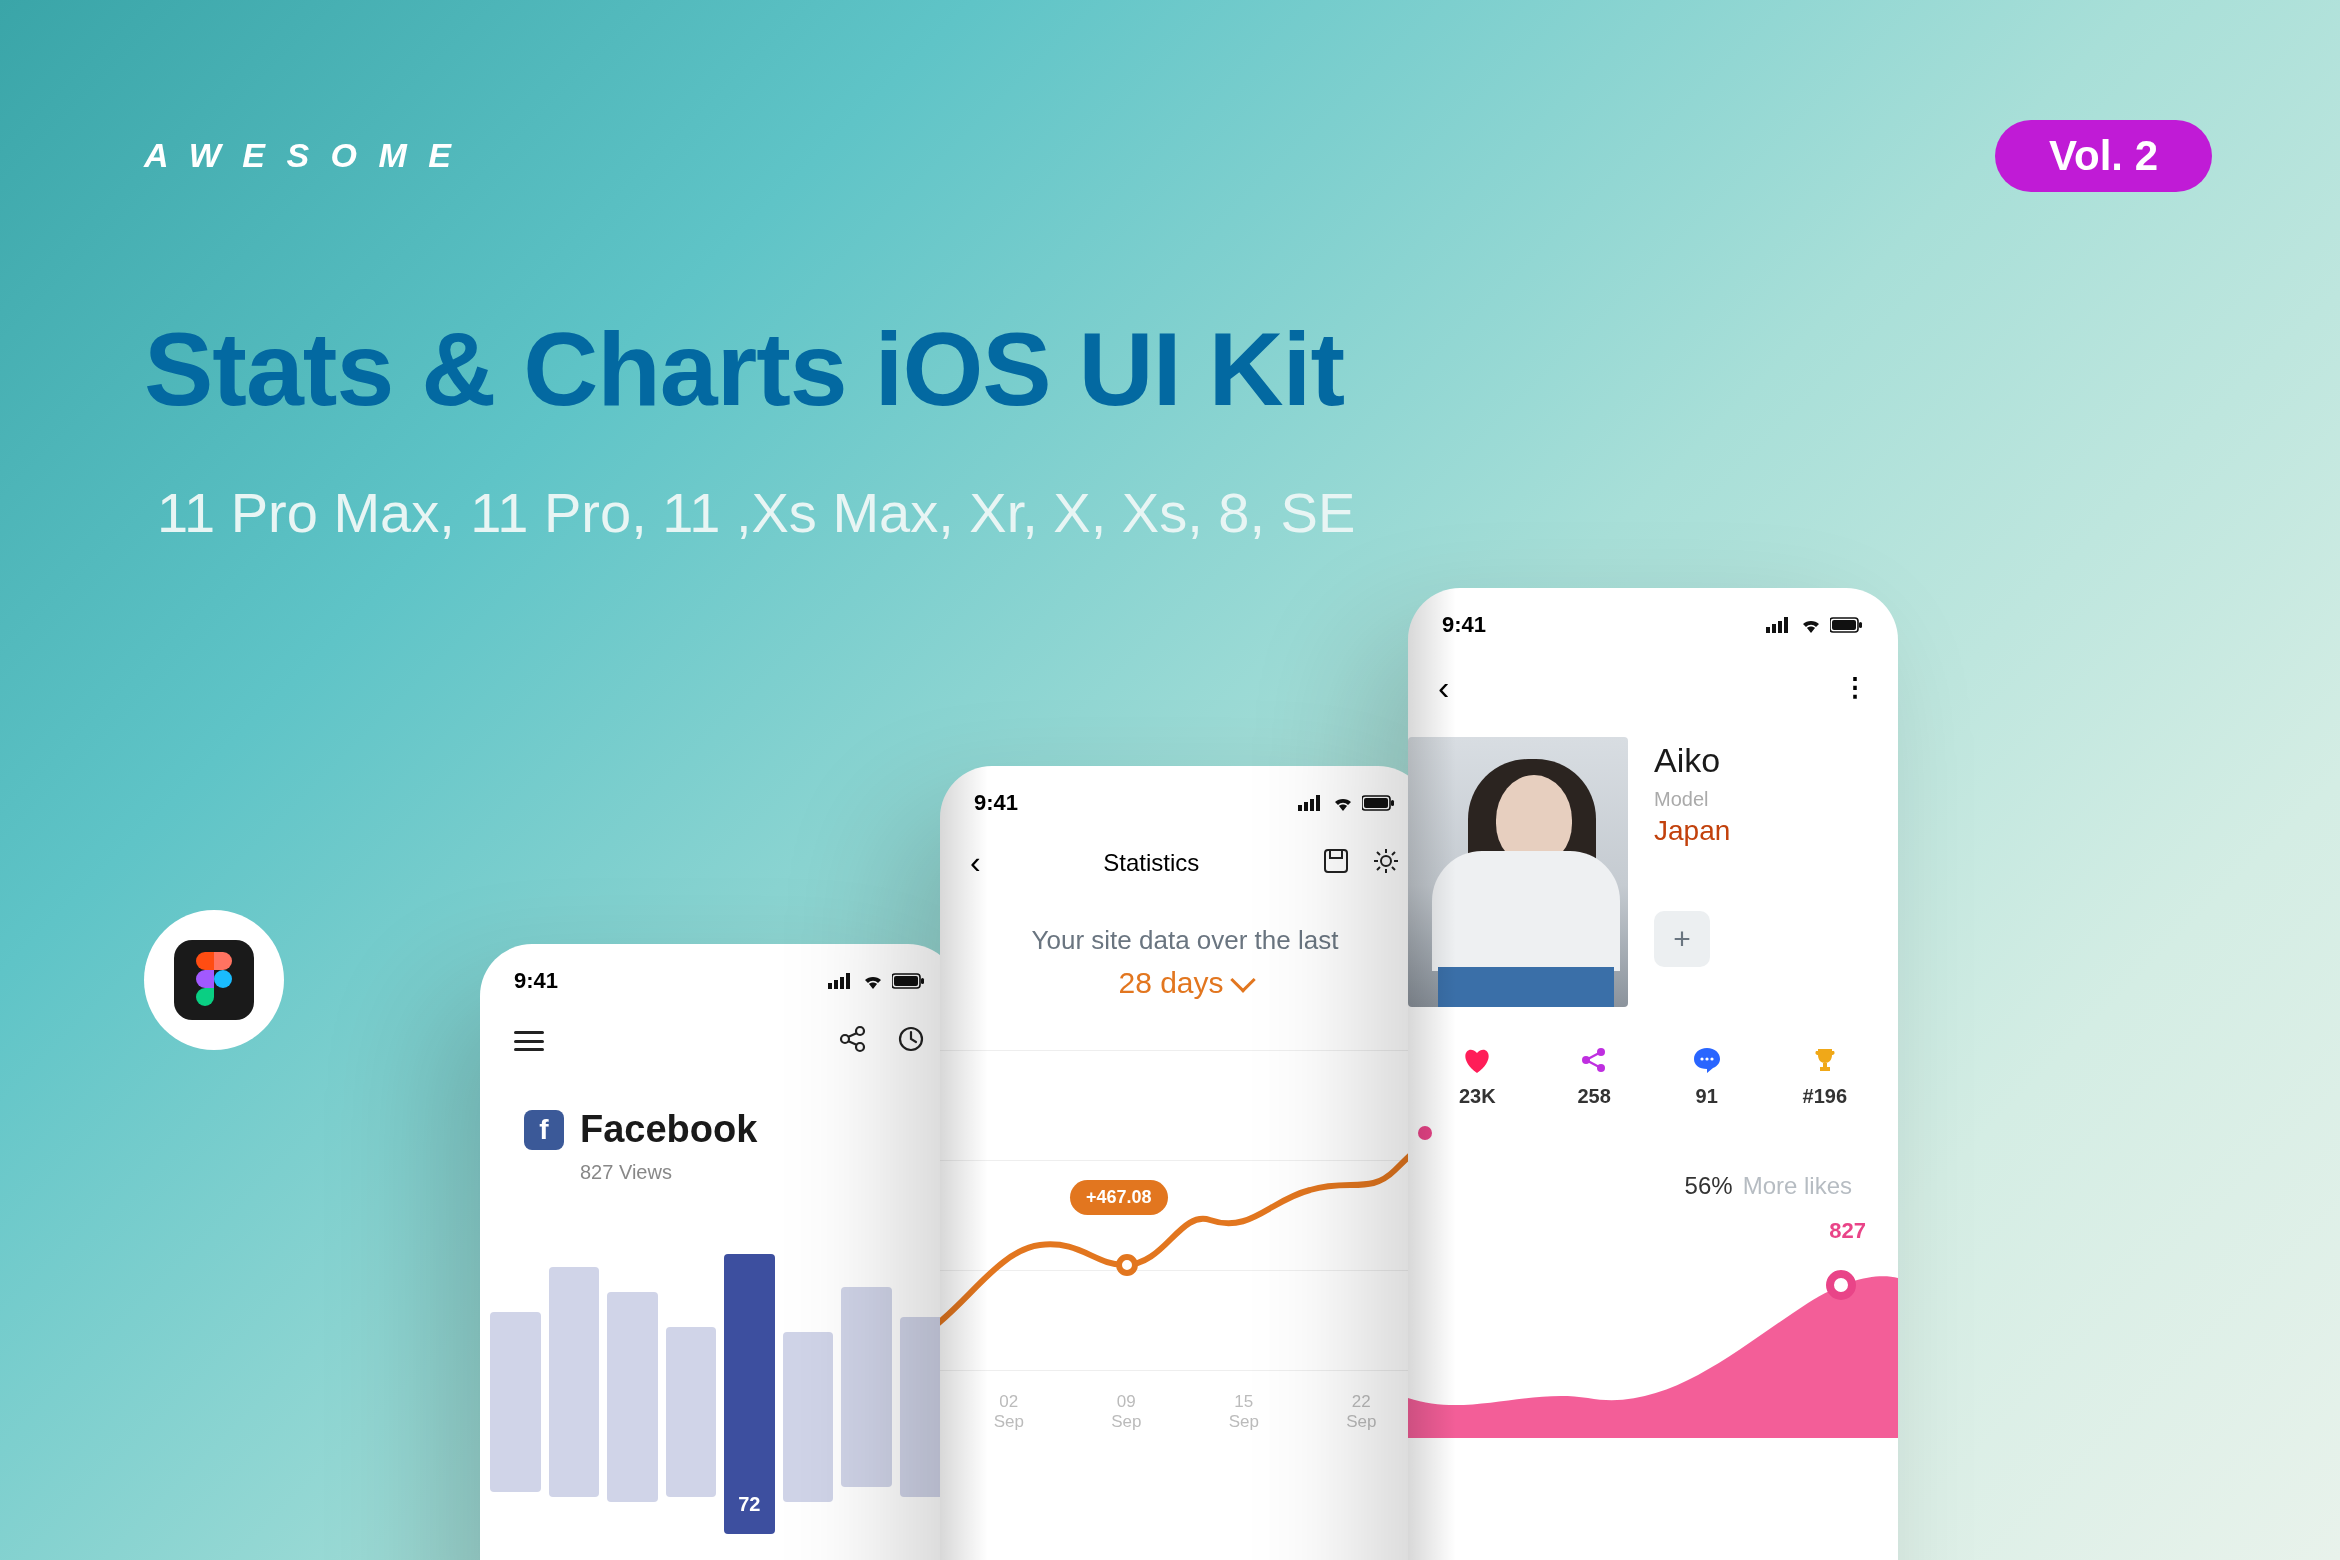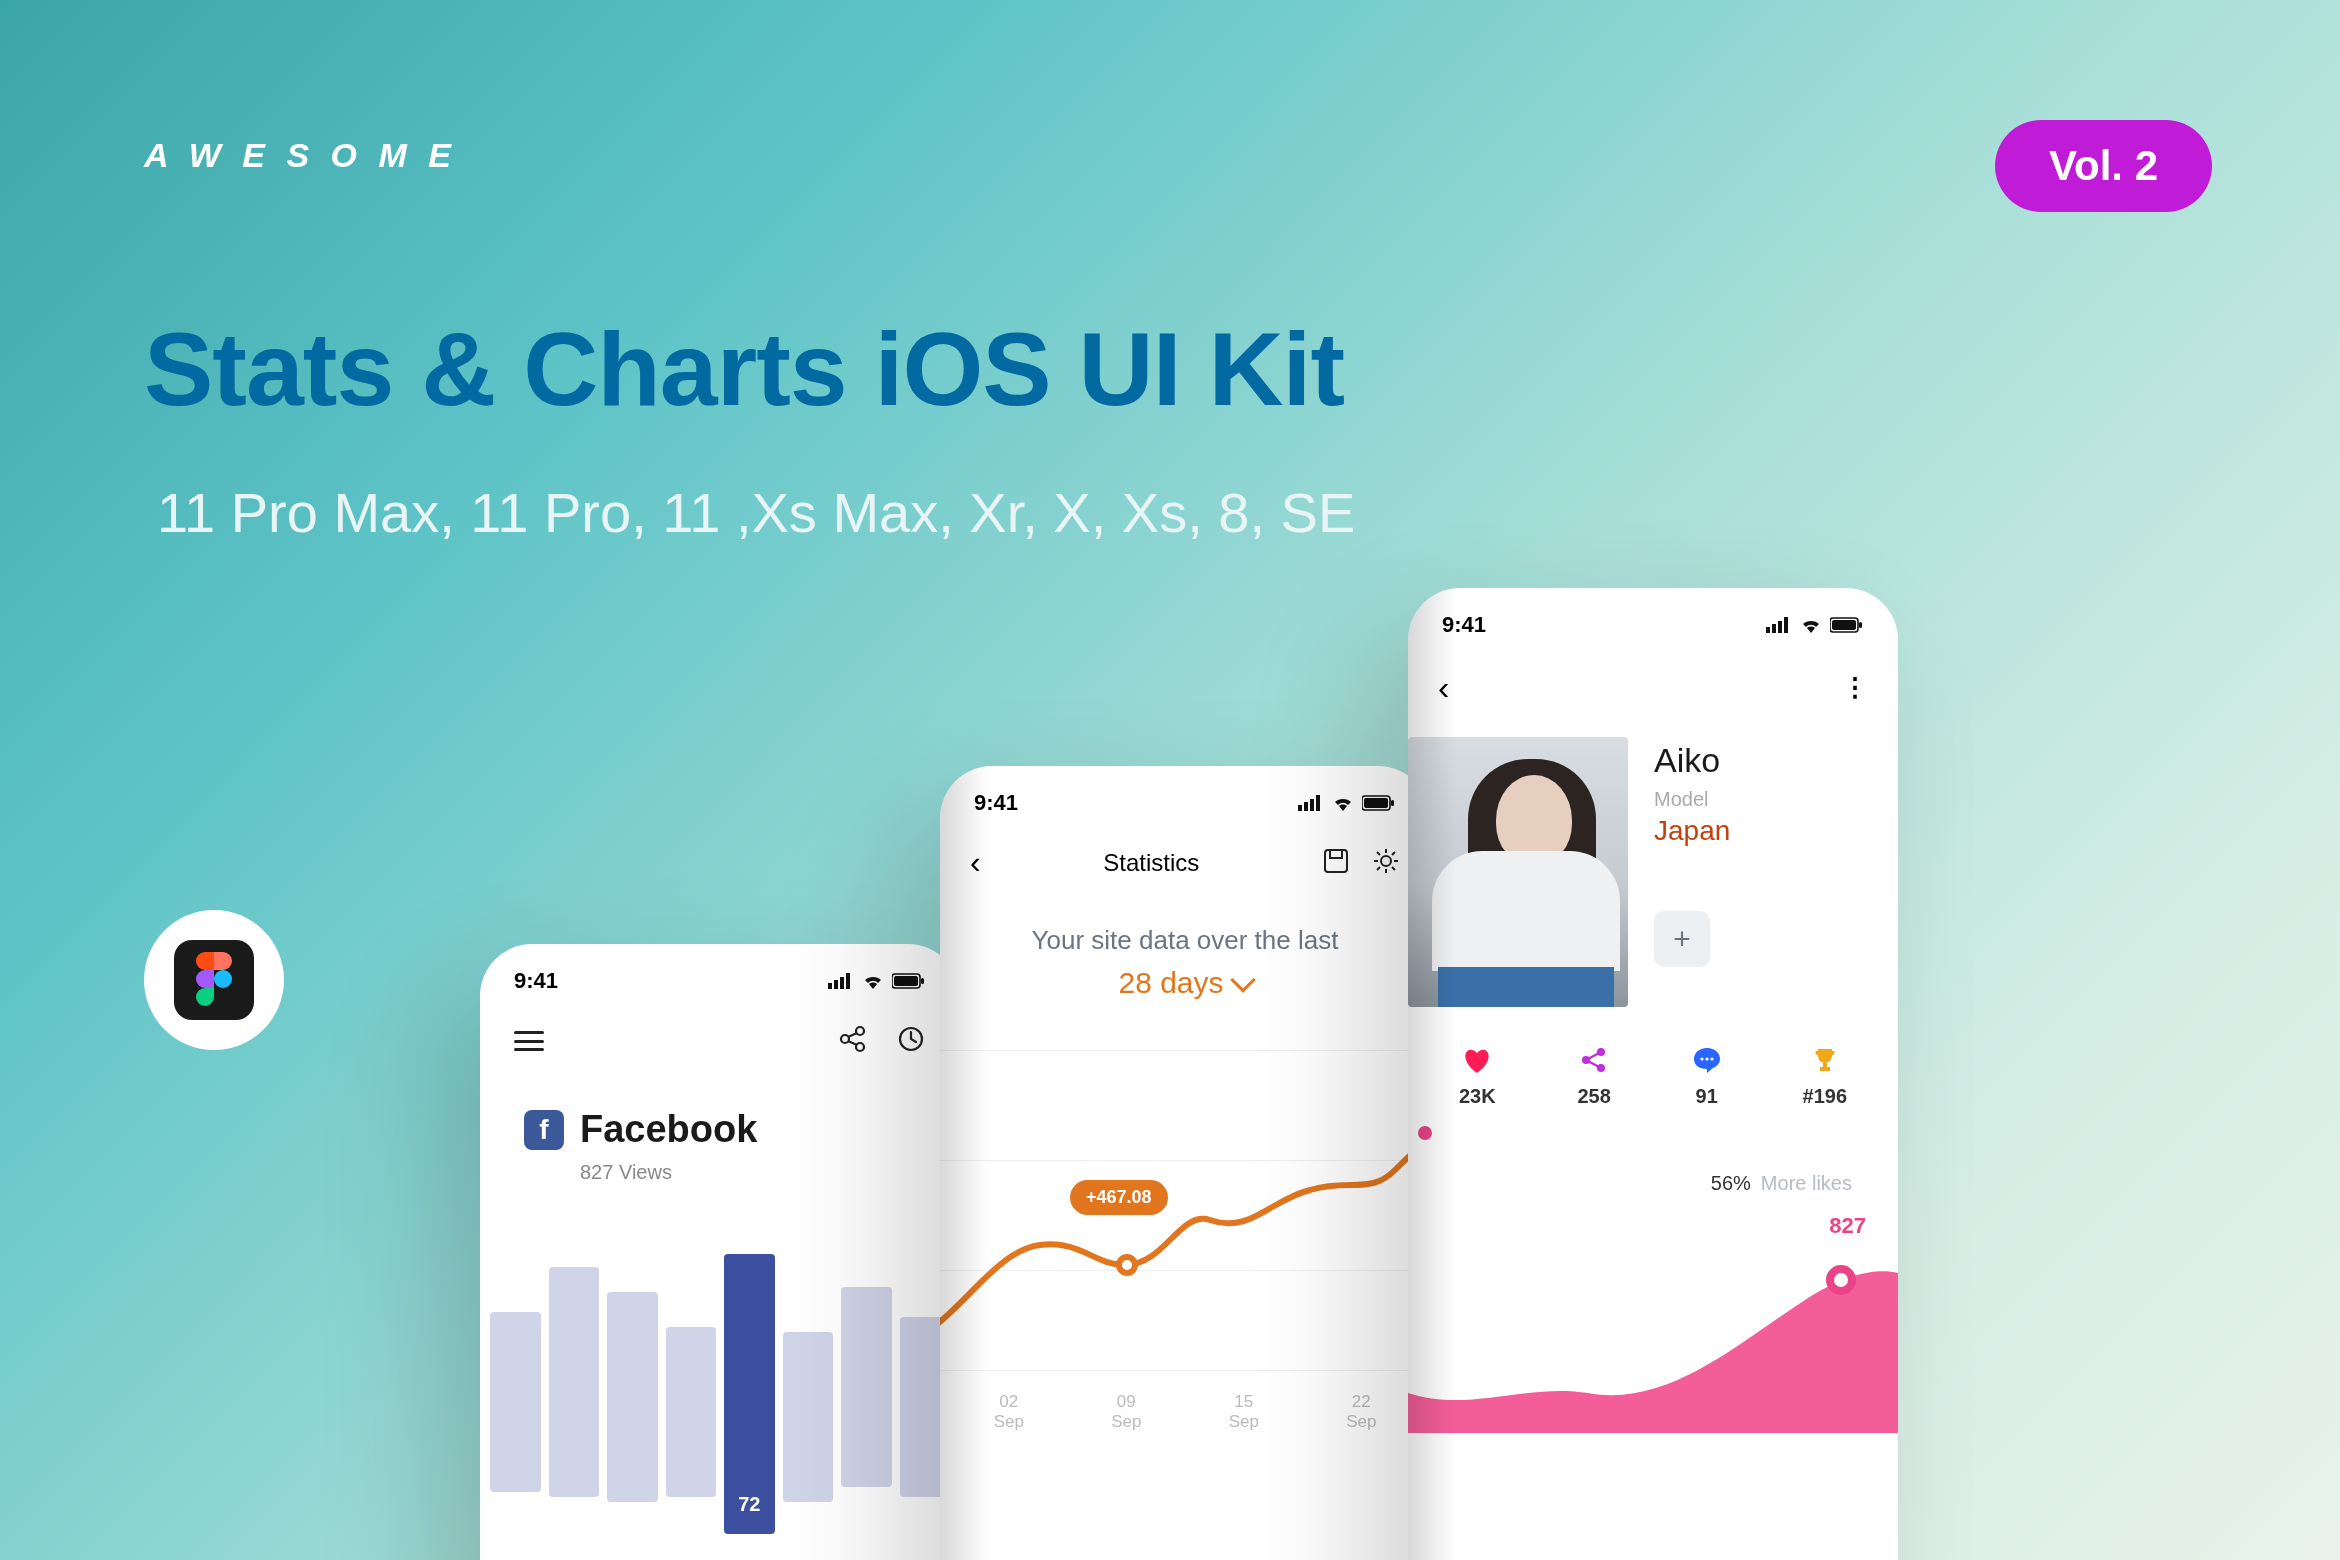--- a/index.html
+++ b/index.html
@@ -20,21 +20,21 @@
       letter-spacing: 6px;
       font-size: 34px;
       font-style: italic;
     }
     .vol-pill {
       position: absolute;
       top: 120px;
       right: 128px;
       background: #c01bd6;
       color: #fff;
-      padding: 22px 54px;
+      padding: 12px 54px;
       border-radius: 60px;
       font-size: 42px;
       font-weight: 700;
     }
     .headline {
       position: absolute;
       top: 310px;
       left: 144px;
       color: #0369a1;
       font-size: 104px;
@@ -136,21 +136,21 @@
     .pc-jeans { position: absolute; bottom: 0; left: 30px; right: 14px; height: 40px; background: #3a6fa8; }
     .pc-info { flex: 1; padding-top: 4px; }
     .pc-name { font-size: 34px; font-weight: 500; color: #1a1a1a; }
     .pc-role { color: #aaa; font-size: 20px; margin-top: 8px; }
     .pc-loc { color: #c2410c; font-size: 28px; margin-top: 4px; }
     .pc-add { margin-top: 64px; width: 56px; height: 56px; background: #eceff1; border-radius: 10px; display: flex; align-items: center; justify-content: center; font-size: 30px; color: #6a7580; }
     .pc-stats { display: flex; justify-content: space-around; padding: 38px 10px 10px; }
     .pc-stat { text-align: center; }
     .pc-stat-ico { height: 30px; display: flex; align-items: center; justify-content: center; font-size: 24px; }
     .pc-stat-val { margin-top: 10px; font-size: 20px; font-weight: 600; color: #333; }
-    .pc-likes-row { display: flex; justify-content: flex-end; gap: 10px; padding: 32px 46px 0 0; font-size: 20px; }
+    .pc-likes-row { display: flex; justify-content: flex-end; gap: 10px; padding: 32px 46px 0 0; font-size: 24px; }
     .pc-pct { color: #333; font-weight: 500; }
     .pc-likes-lbl { color: #b6bcc2; }
     .pc-pinkdot { width: 14px; height: 14px; border-radius: 50%; background: #e94488; margin-left: 10px; margin-top: 8px; }
     .pc-area-wrap { position: relative; height: 220px; margin-top: 18px; }
     .pc-area-badge { position: absolute; right: 32px; top: 0; color: #e94488; font-size: 22px; font-weight: 600; }
     .pc-area-marker { position: absolute; right: 42px; top: 52px; width: 30px; height: 30px; border-radius: 50%; background: #fff; border: 8px solid #e94488; }
 
     .shadow-overlay-left {
       position: absolute; left: -2px; top: 0; bottom: 0; width: 50px;
       background: linear-gradient(90deg, rgba(0,0,0,0.16), rgba(0,0,0,0));

